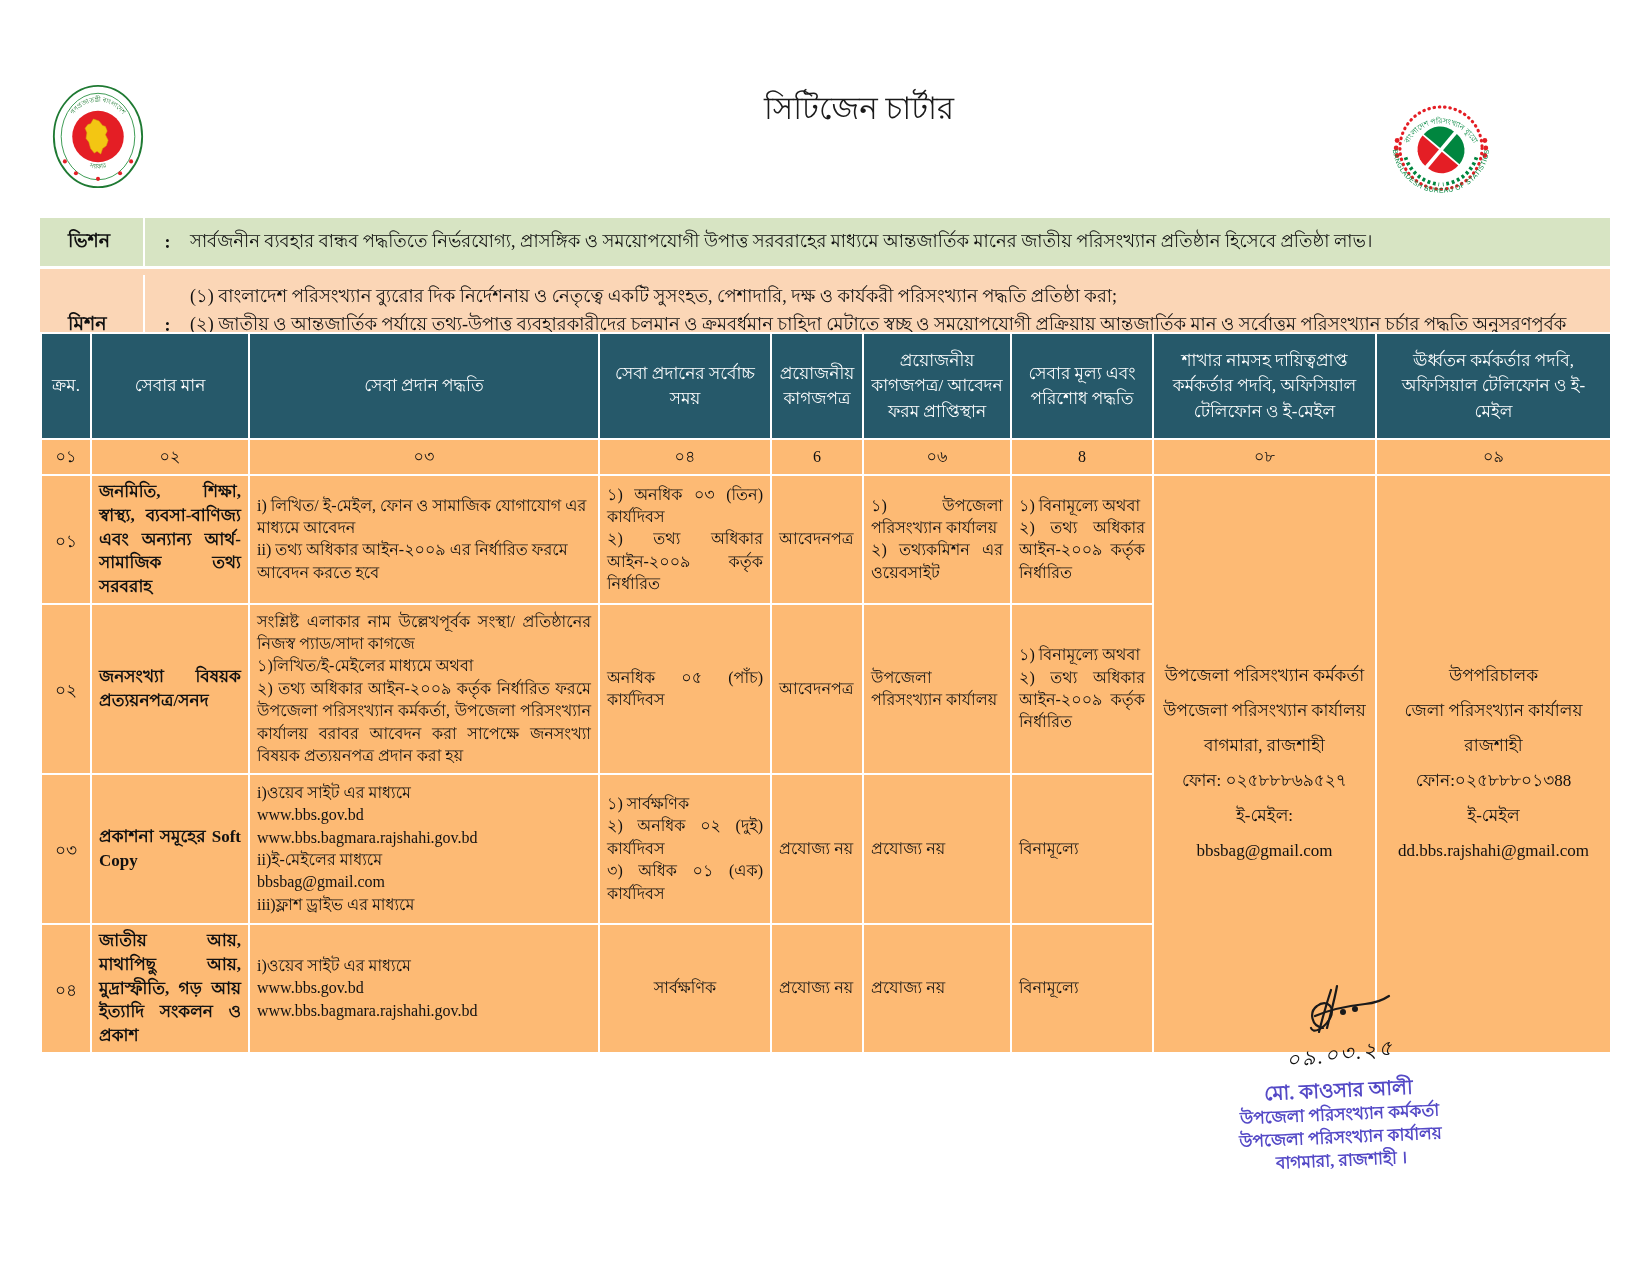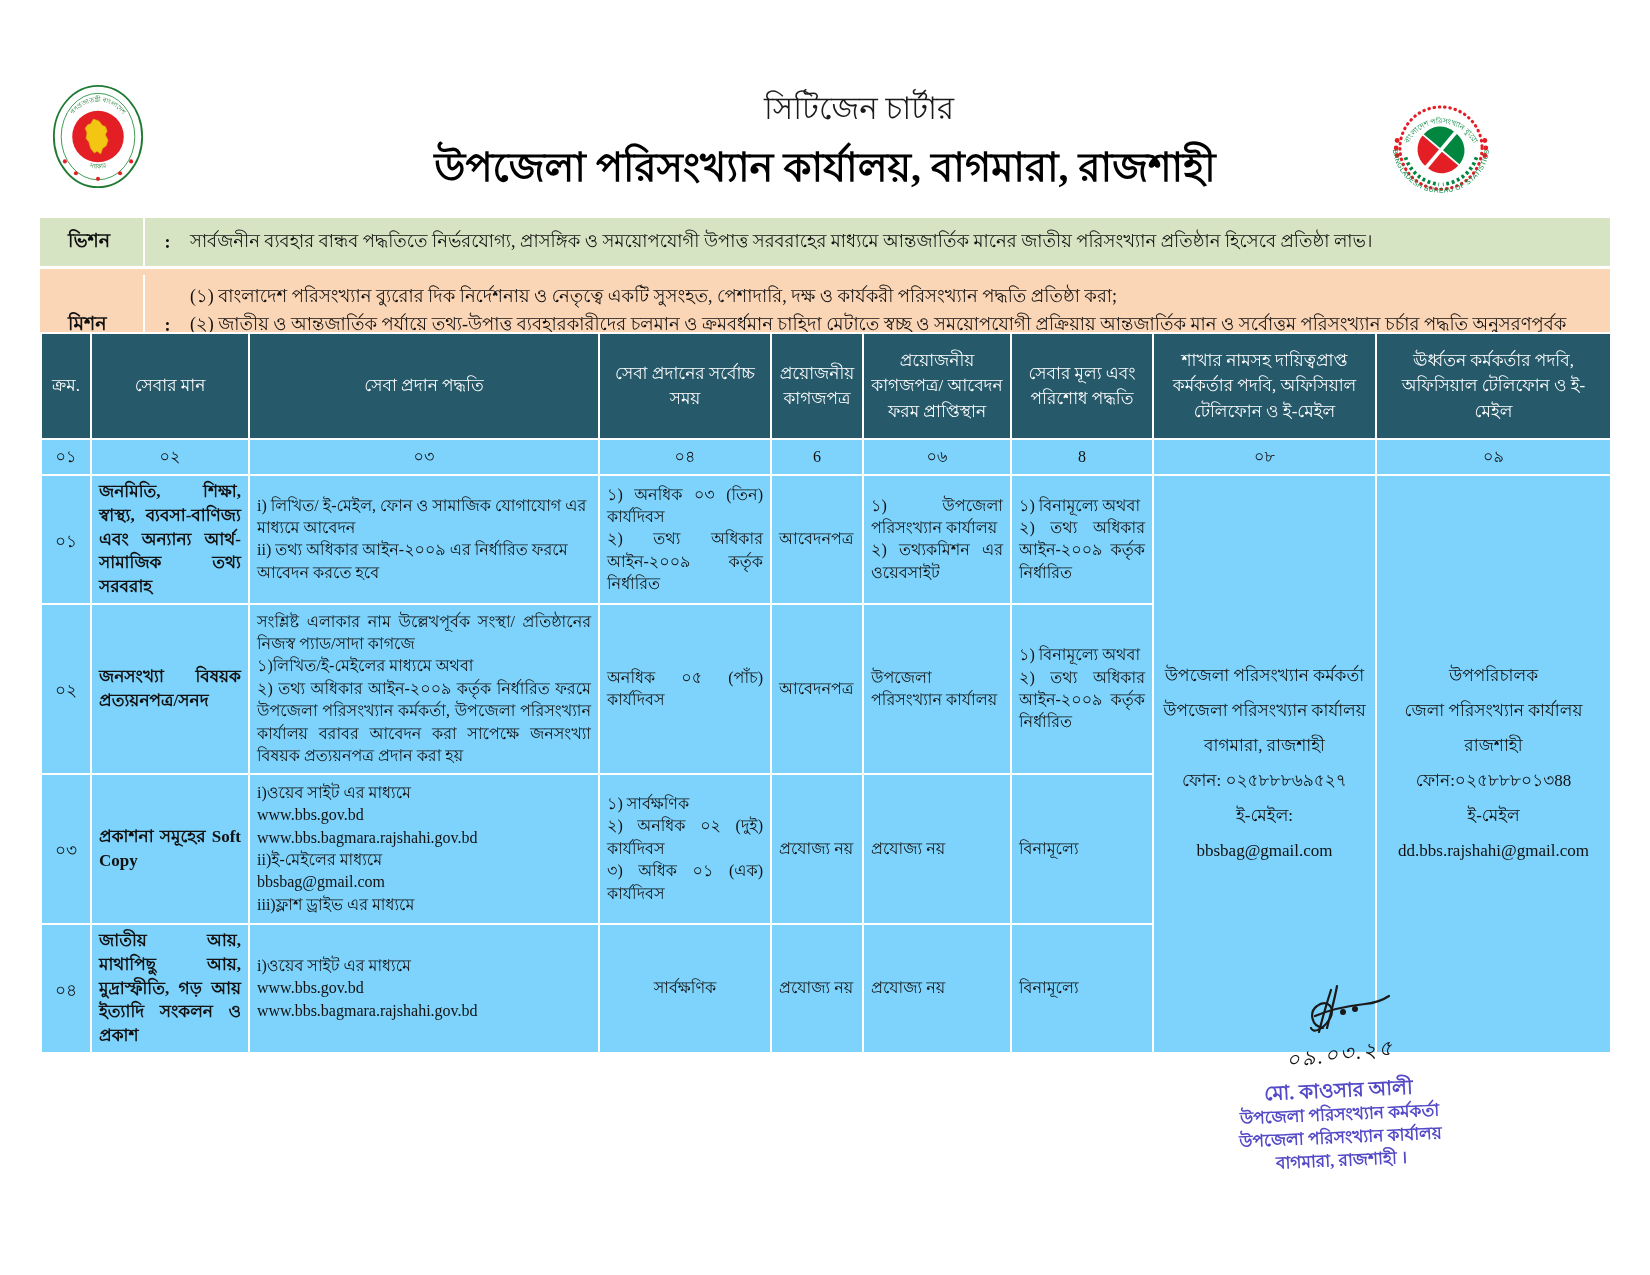--- a/index.html
+++ b/index.html
@@ -26,21 +26,21 @@
   .charter-table{
     position:absolute;left:40px;top:332px;width:1570px;border-collapse:collapse;table-layout:fixed;
   }
   .charter-table th,.charter-table td{
     border:2px solid #ffffff;padding:4px 7px;font-size:16px;line-height:1.4;word-wrap:break-word;
   }
   .charter-table thead th{
     background:#26596a;color:#ffffff;font-weight:normal;font-size:17px;text-align:center;vertical-align:middle;height:96px;line-height:1.5;
   }
   .numrow td{background:#b8dee8;text-align:center;height:26px;font-size:16px;vertical-align:middle;}
-  .charter-table tbody td{background:#7dd3fc;vertical-align:middle;}
+  .charter-table tbody td{background:#fdba74;vertical-align:middle;}
   td.serial{vertical-align:top;text-align:center;padding-top:8px;font-size:17px;}
   td.service{font-weight:bold;text-align:justify;font-size:17px;}
   td.vtop{vertical-align:top;}
   td.just{text-align:justify;}
   .prelines{white-space:pre-line;}
   td.center{text-align:center;}
   td.contact{background:#93cedd;text-align:center;font-size:17px;line-height:2.05;vertical-align:middle;white-space:pre-line;}
   
   .sig-area{position:absolute;left:1190px;top:982px;width:300px;text-align:center;}
   .sig-svg{display:block;margin:0 auto;}
@@ -72,21 +72,20 @@
     <g fill="#e41e25">
       <circle cx="14" cy="84" r="2.2"></circle>
         <circle cx="26" cy="97" r="2.2"></circle>
       <circle cx="50" cy="103" r="2.2"></circle>
         <circle cx="74" cy="97" r="2.2"></circle>
         <circle cx="86" cy="84" r="2.2"></circle>
     </g>
   </svg>
 
   <div class="hdr-title">সিটিজেন চার্টার</div>
-  <div class="hdr-subtitle">উপজেলা পরিসংখ্যান কার্যালয়, বাগমারা, রাজশাহী</div>
 
   <svg class="bbs-logo" viewBox="0 0 120 120">
     <circle cx="60" cy="60" r="44" fill="none" stroke="#e41e25" stroke-width="3.4" stroke-dasharray="0.5 5.2" stroke-linecap="round"></circle>
     <g fill="#e41e25">
       <circle cx="13" cy="52" r="2.6"></circle>
         <circle cx="12" cy="60" r="2.6"></circle>
         <circle cx="13" cy="68" r="2.6"></circle>
       <circle cx="107" cy="52" r="2.6"></circle>
         <circle cx="108" cy="60" r="2.6"></circle>
         <circle cx="107" cy="68" r="2.6"></circle>

